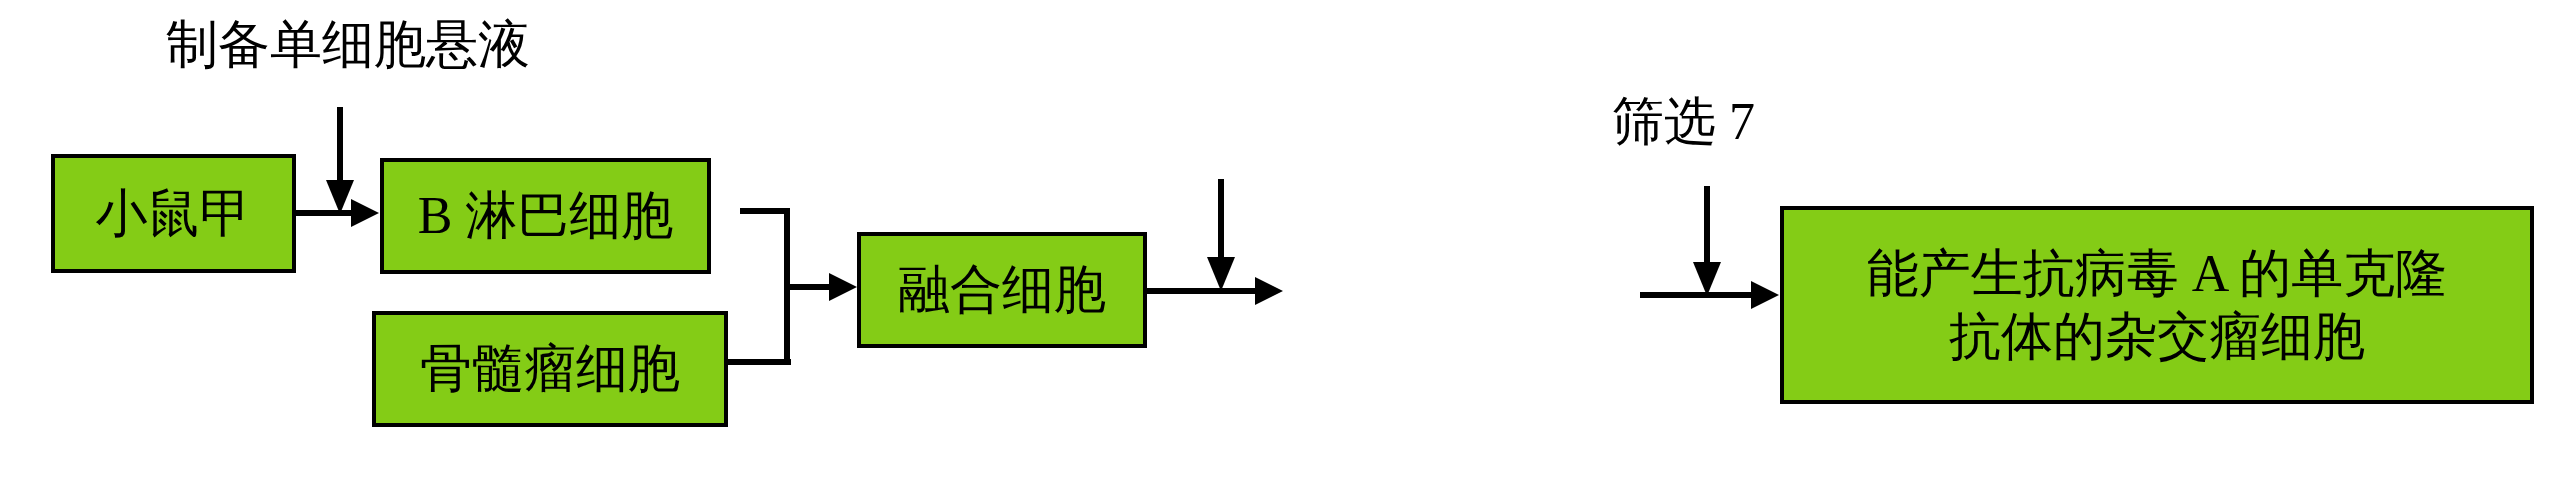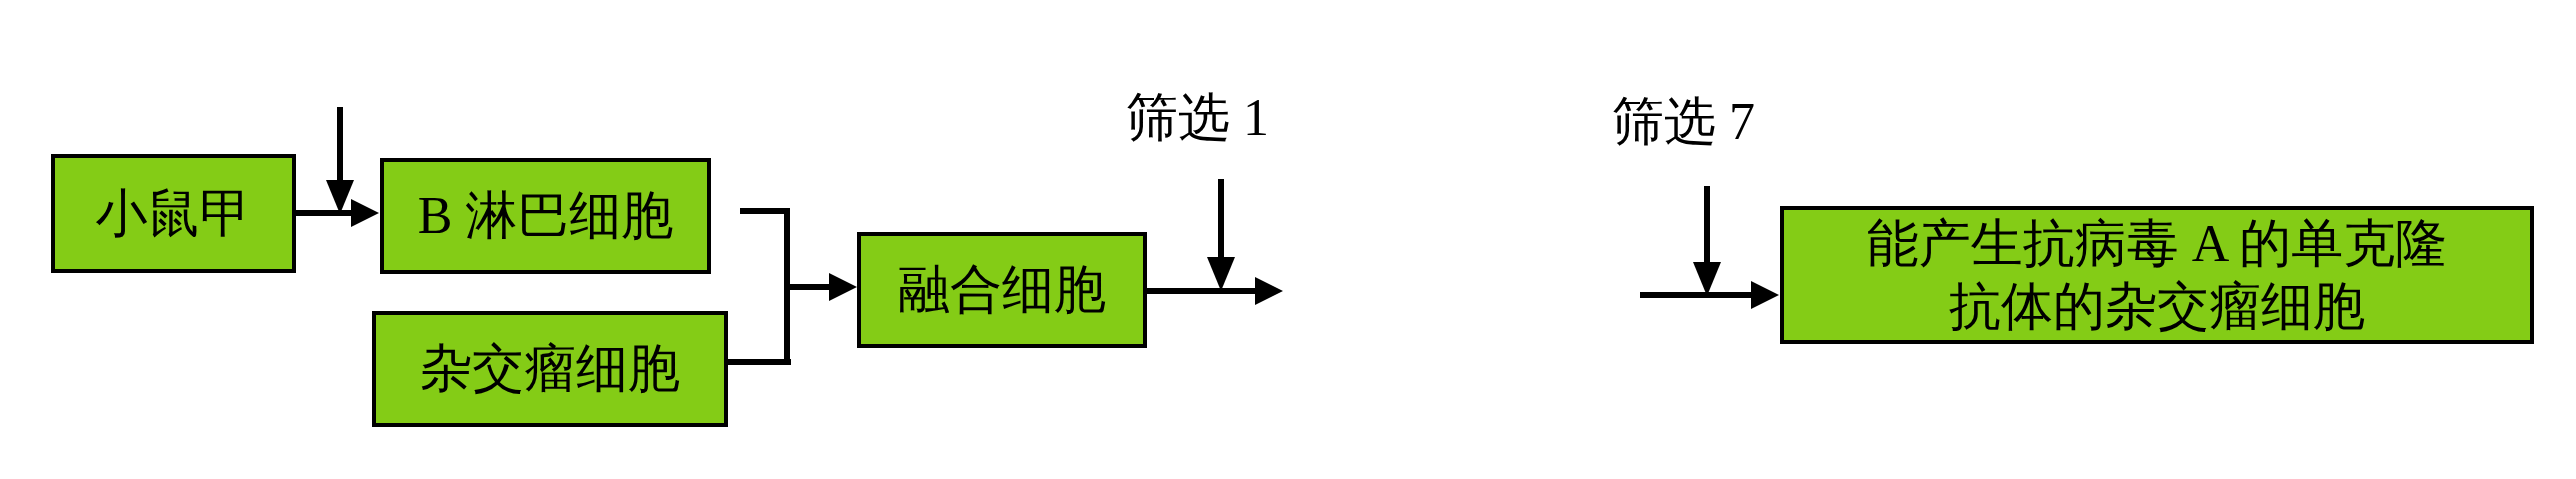--- a/index.html
+++ b/index.html
@@ -67,55 +67,55 @@
     border-top: 34px solid #000000;
     border-left: 14.3px solid transparent;
     border-right: 14.3px solid transparent;
   }
 </style>
 </head>
 <body>
 
 <div id="canvas">
 
+  <div class="label" style="left:166px; top:18.5px;">制备单细胞悬液</div>
 
   <div class="vline" style="left:337px; top:107px; height:77px;"></div>
   <div class="arrow-down" style="left:326px; top:180px;"></div>
 
   <div class="box" style="left:51px; top:154px; width:245px; height:119px;">小鼠甲</div>
 
   <div class="hline" style="left:296px; top:210px; width:59px;"></div>
   <div class="arrow-right" style="left:351px; top:199px;"></div>
 
   <div class="box" style="left:380px; top:158px; width:331px; height:116px;">B 淋巴细胞</div>
 
-  <div class="box" style="left:372px; top:311px; width:356px; height:116px;">杂交瘤细胞</div>
+  <div class="box" style="left:372px; top:311px; width:356px; height:116px;">骨髓瘤细胞</div>
 
   <div class="hline" style="left:740px; top:208px; width:50px;"></div>
   <div class="hline" style="left:726px; top:359px; width:65px;"></div>
   <div class="vline" style="left:784px; top:208px; height:157px;"></div>
   <div class="hline" style="left:784px; top:284px; width:48px;"></div>
   <div class="arrow-right" style="left:829px; top:273px;"></div>
 
   <div class="box" style="left:857px; top:232px; width:290px; height:116px;">融合细胞</div>
 
-  <div class="label" style="left:1126px; top:92px;">筛选 1</div>
 
   <div class="vline" style="left:1218px; top:179px; height:82px;"></div>
   <div class="arrow-down" style="left:1207px; top:257px;"></div>
 
   <div class="hline" style="left:1147px; top:288px; width:111px;"></div>
   <div class="arrow-right" style="left:1255px; top:277px;"></div>
 
 
   <div class="label" style="left:1612px; top:96px;">筛选 7</div>
 
   <div class="vline" style="left:1704px; top:186px; height:80px;"></div>
   <div class="arrow-down" style="left:1693px; top:262px;"></div>
 
   <div class="hline" style="left:1640px; top:292px; width:115px;"></div>
   <div class="arrow-right" style="left:1751px; top:281px;"></div>
 
-  <div class="box" style="left:1780px; top:206px; width:754px; height:138px;">能产生抗病毒 A 的单克隆
+  <div class="box" style="left:1780px; top:206px; width:754px; height:198px;">能产生抗病毒 A 的单克隆
 抗体的杂交瘤细胞</div>
 
 </div>
 
 
 </body></html>

